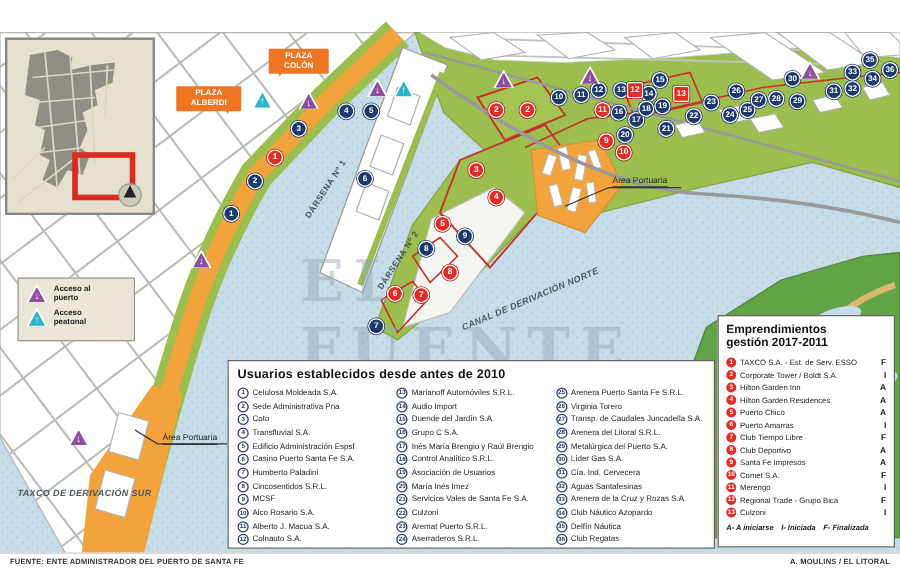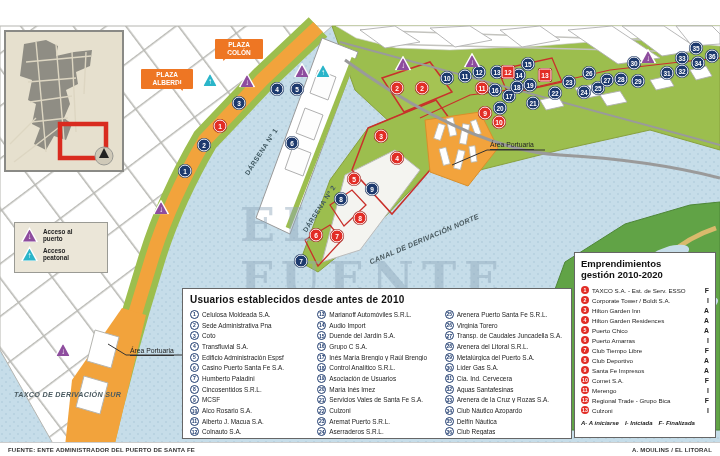--- a/index.html
+++ b/index.html
@@ -453,21 +453,21 @@
           </div>
           <div class="u-row">
             <span class="num-blue">36</span>
             <span class="u-name">Club Regatas</span>
           </div>
         </div>
       </div>
   </div>
 
   <div id="emppanel">
-    <h2>Emprendimientos gestión 2010-2020</h2>
+    <h2>Emprendimientos gestión 2017-2011</h2>
     <div id="emprows">
         <div class="e-row">
           <span class="num-red">1</span>
           <span class="e-name">TAXCO S.A. - Est. de Serv. ESSO</span>
           <span class="e-status">F</span>
         </div>
         <div class="e-row">
           <span class="num-red">2</span>
           <span class="e-name">Corporate Tower / Boldt S.A.</span>
           <span class="e-status">I</span>

